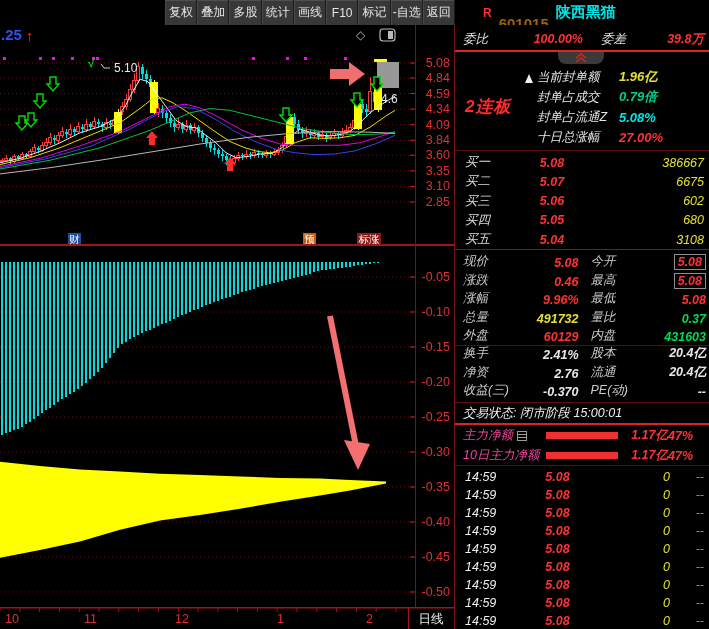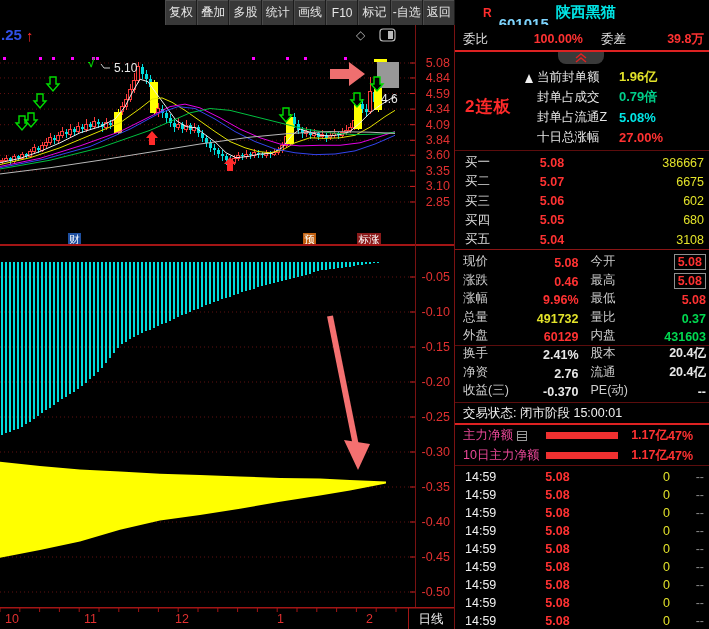--- a/index.html
+++ b/index.html
@@ -6,27 +6,27 @@
   #app{position:relative;width:709px;height:629px;background:#000;overflow:hidden;
        font-family:"Liberation Sans","DejaVu Sans",sans-serif;}
   
   #topbar{position:absolute;left:0;top:0;width:709px;height:25px;background:#000;}
   #topbar-buttons{position:absolute;left:165px;top:0;width:290px;height:25px;display:flex;background:#2f2f2f;border-radius:6px;}
   .tb-btn{flex:1;display:flex;align-items:center;justify-content:center;color:#e6e6e6;font-size:12px;
           background:#383838;border-right:1px solid #1c1c1c;border-left:1px solid #4a4a4a;box-shadow:inset 0 1px 0 #505050;
           white-space:nowrap;cursor:default;}
   #topbar-title{position:absolute;left:455px;top:0;width:254px;height:25px;display:flex;align-items:center;gap:7px;padding-left:28px;box-sizing:border-box;background:#000;}
   #stock-flag{color:#ff2d2d;font-weight:bold;font-size:12px;}
-  #stock-code{color:#7dd3fc;font-size:15px;font-weight:bold;margin-top:21px;}
+  #stock-code{color:#a16207;font-size:15px;font-weight:bold;margin-top:21px;}
   #stock-name{color:#00e5e5;font-size:15px;font-weight:bold;}
   
   #chart{position:absolute;left:0;top:25px;}
   
   #panel{position:absolute;left:454px;top:25px;width:255px;height:604px;box-sizing:border-box;
-         border-left:1px solid #7a1212;background:#000;color:#ddd;font-size:12.5px;}
+         border-left:1px solid #7a1212;background:#000;color:#ddd;font-size:12.5px;font-style:italic;}
   .abs{position:absolute;}
   .red{color:#ff3232;} .yel{color:#e2e22a;} .grn{color:#00d850;} .wht{color:#e8e8e8;} .gry{color:#8a8a8a;}
   #row-weibi{left:0;top:4px;width:255px;height:20px;display:flex;align-items:center;}
   #row-weibi .lbl{color:#e0e0e0;}
   #weibi-underline{left:0;top:25px;width:255px;height:2px;background:#d22;}
   #collapse-tab{left:103px;top:27px;width:46px;height:12px;background:#3a3a3a;border-radius:0 0 8px 8px;display:flex;align-items:center;justify-content:center;cursor:pointer;}
   #seal-block{left:0;top:38px;width:255px;height:86px;}
   #board-badge{position:absolute;left:10px;top:32px;color:#ff2a2a;font-size:17px;font-weight:bold;letter-spacing:1px;}
   .seal-row{position:absolute;left:82px;height:20px;display:flex;align-items:center;}
   .seal-row .sl{width:82px;color:#e6e6e6;font-size:12.5px;white-space:nowrap;}

